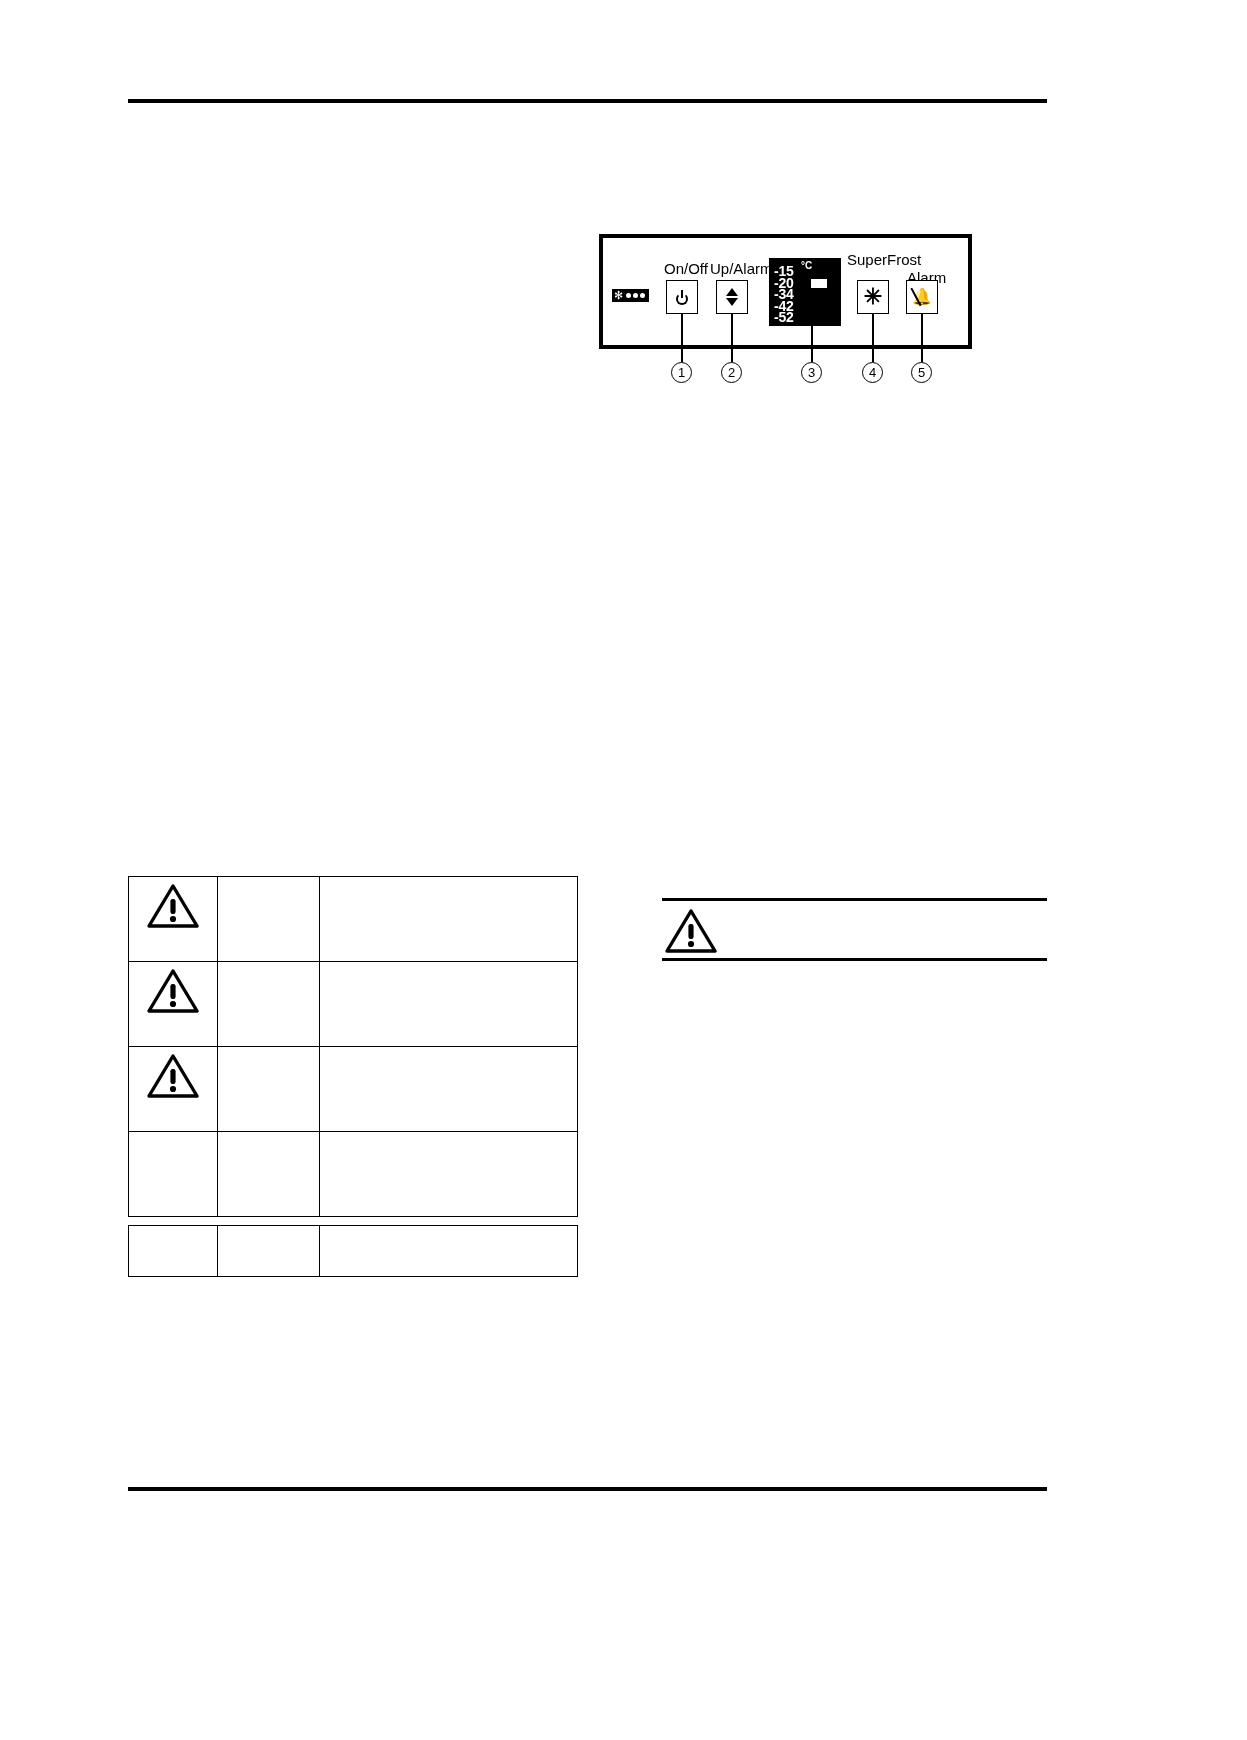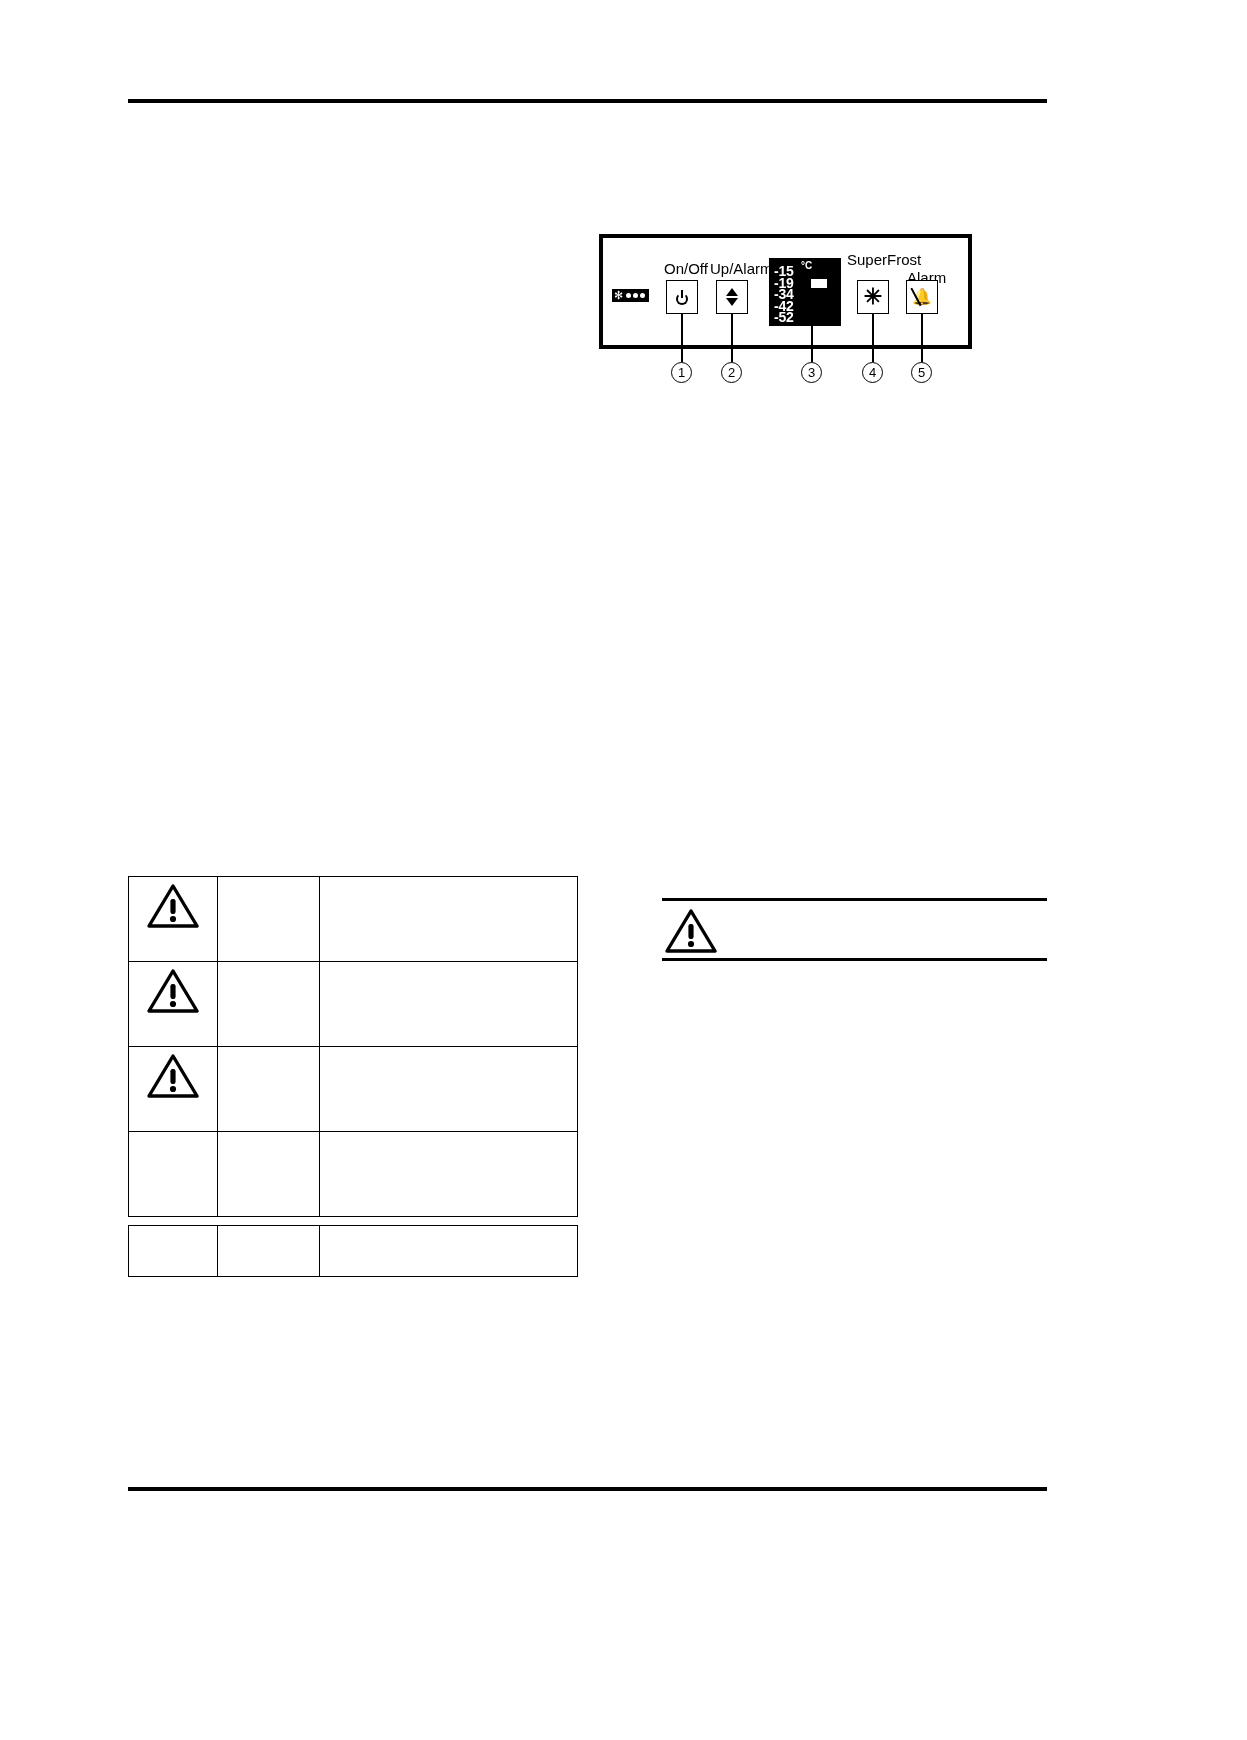--- a/index.html
+++ b/index.html
@@ -329,21 +329,21 @@
     <span class="updown-glyph">
       <span class="tri-up"></span>
       <span class="tri-down"></span>
     </span>
   </div>
 
   <div class="temp-display">
     <div class="temp-unit">°C</div>
     <div class="temp-scale">
       <span>-15</span>
-      <span>-19</span>
+      <span>-20</span>
       <span>-34</span>
       <span>-42</span>
       <span>-52</span>
     </div>
     <div class="temp-indicator"></div>
   </div>
 
   <div class="ctrl-label" style="left:847px; top:254px;">SuperFrost</div>
   <div class="ctrl-btn" style="left:857px; top:280px;">
     <span class="snow-glyph">✳</span>

